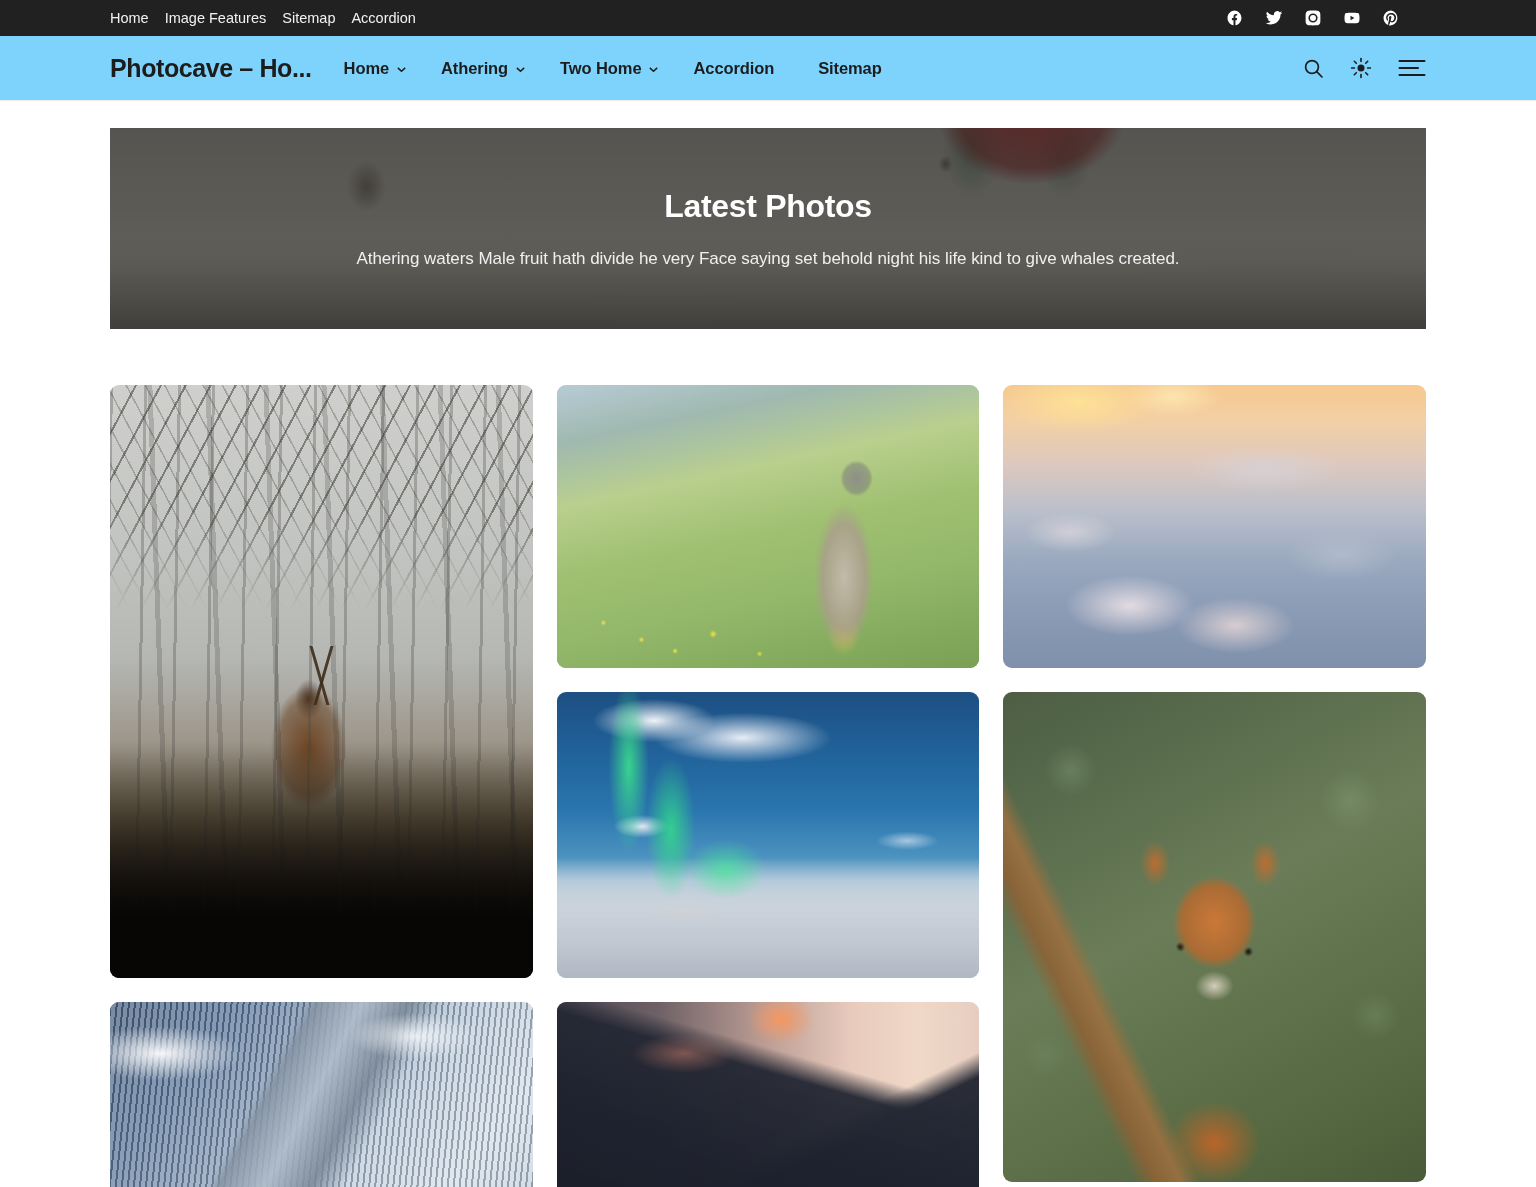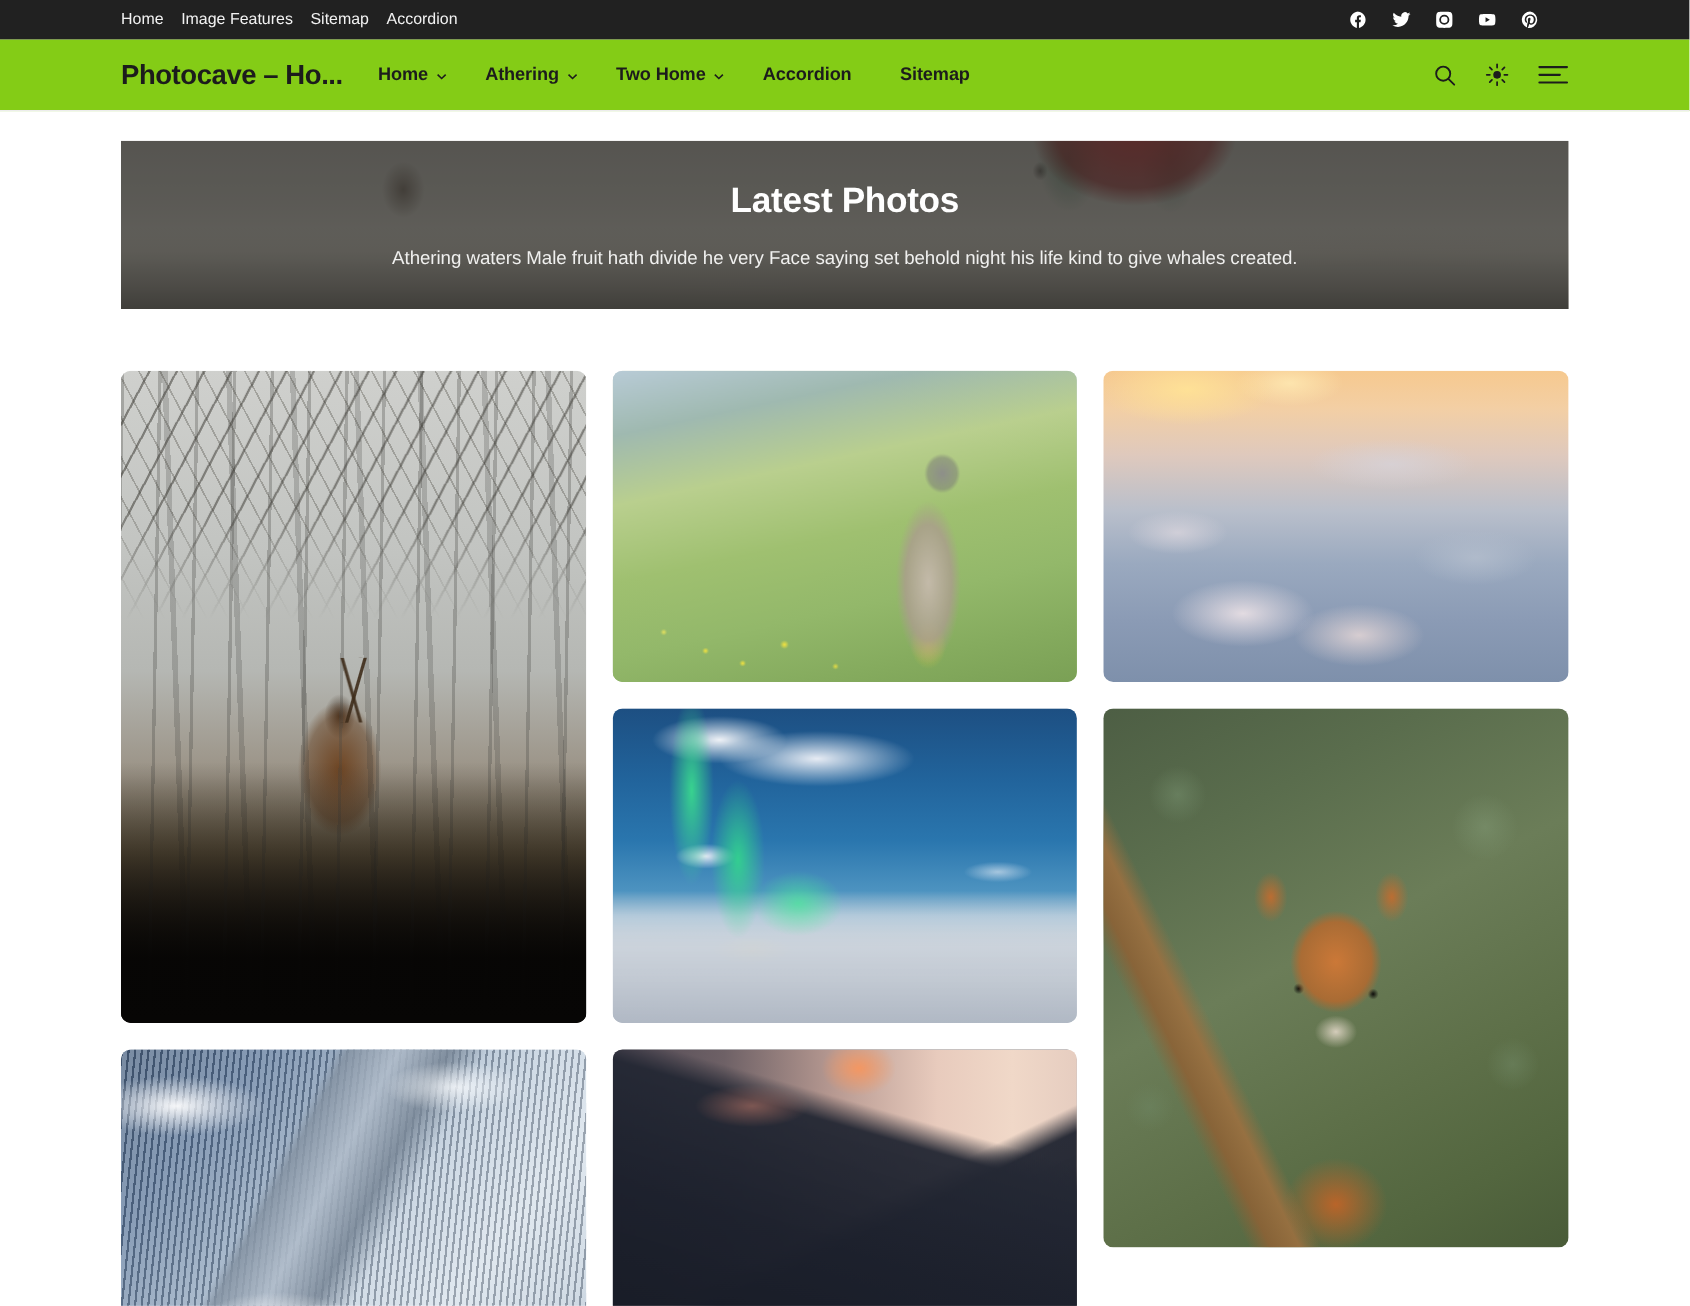--- a/index.html
+++ b/index.html
@@ -44,21 +44,21 @@
     height: 18px;
     display: block;
     color: #ffffff;
     cursor: pointer;
   }
   .social-icon svg { display: block; width: 100%; height: 100%; fill: currentColor; }
 
   
   .header {
     height: 65px;
-    background: #84cc16;
+    background: #7dd3fc;
     border-bottom: 1px solid #ececec;
     display: flex;
     align-items: center;
     padding: 0 110px;
   }
   .logo {
     font-size: 25px;
     font-weight: 700;
     color: #1c1c1c;
     letter-spacing: -0.4px;
@@ -97,21 +97,21 @@
   }
   .hicon { cursor: pointer; display: block; color: #1c1c1c; }
   .hicon svg { display: block; }
 
   
   .page {
     padding: 0 110px;
   }
   .hero {
     margin-top: 27px;
-    height: 153px;
+    height: 201px;
     position: relative;
     overflow: hidden;
     display: flex;
     flex-direction: column;
     align-items: center;
     justify-content: center;
   }
   .hero-bg {
     position: absolute;
     inset: 0;

